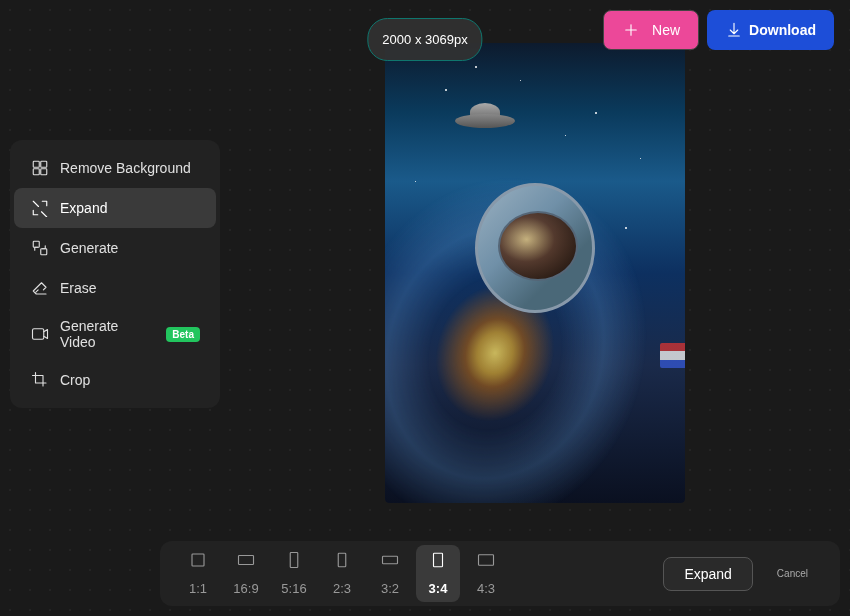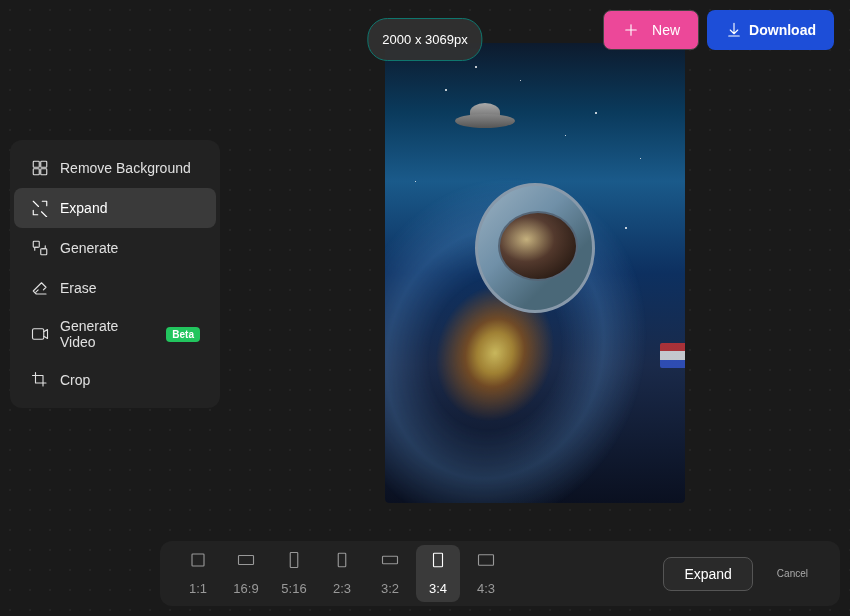--- a/index.html
+++ b/index.html
@@ -306,20 +306,21 @@
       color: #999;
       font-size: 13px;
       min-width: 44px;
       border: none;
       background: transparent;
     }
 
     .ratio-btn.active {
       background: #3a3a3a;
       color: #fff;
+      font-weight: bold;
     }
 
     .ratio-icon {
       display: flex;
       align-items: center;
       justify-content: center;
     }
 
     .action-buttons {
       margin-left: auto;

